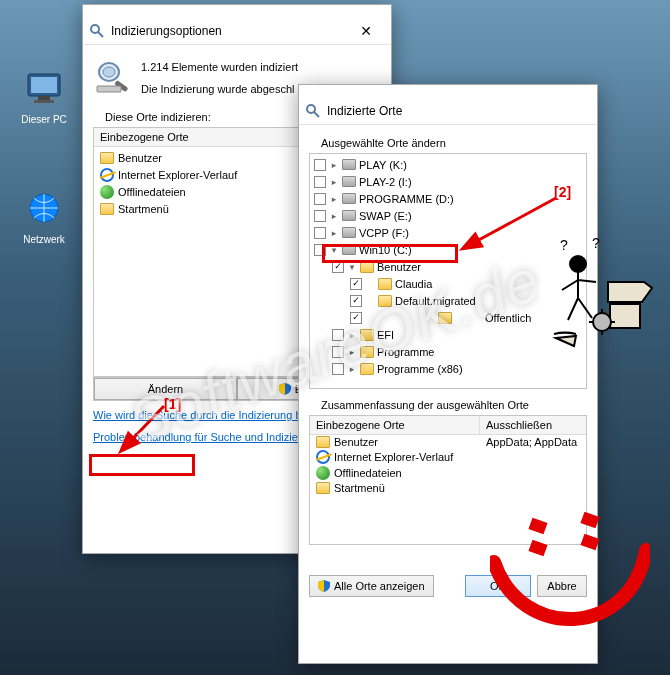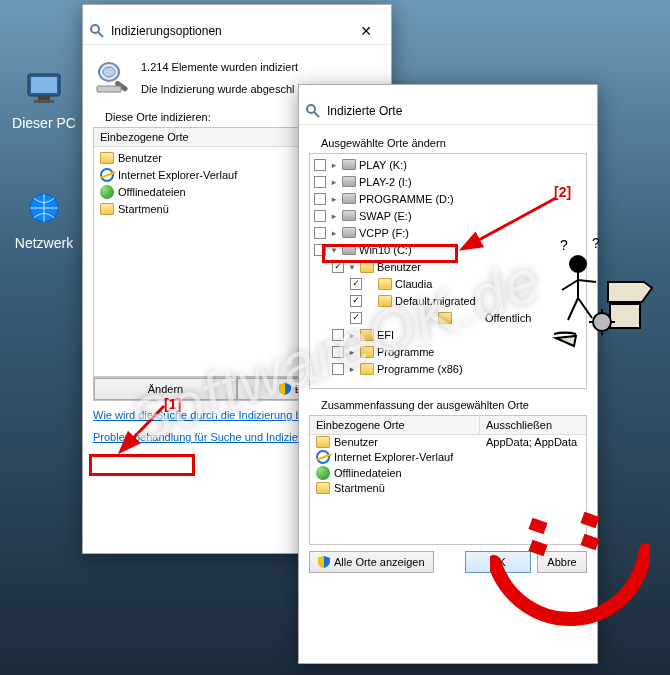--- a/index.html
+++ b/index.html
@@ -1,18 +1,18 @@
 <!DOCTYPE html>
 <html><head>
 <meta charset="utf-8">
 <style>
   html, body { margin:0; padding:0; width:670px; height:675px; overflow:hidden; font-family:"Segoe UI",Tahoma,sans-serif; font-size:12px; color:#000; }
   * { box-sizing:border-box; }
   .desktop { position:relative; width:670px; height:675px; background:linear-gradient(180deg,#6c99b8 0%,#3a5f7a 40%,#1c2b3a 100%); }
-  .desk-icon { position:absolute; width:72px; text-align:center; color:#fff; font-size:14px; }
+  .desk-icon { position:absolute; width:72px; text-align:center; color:#fff; font-size:10px; }
   .desk-icon .glyph { width:40px; height:40px; margin:0 auto 4px; }
   .watermark { position:absolute; left:50%; top:52%; transform:translate(-50%,-50%) rotate(-20deg); font-size:60px; font-weight:300; color:rgba(255,255,255,0.55); letter-spacing:2px; pointer-events:none; z-index:500; text-shadow:0 0 8px rgba(0,0,0,.25); font-style:italic; }
   
   .win { position:absolute; background:#fff; border:1px solid #aaa; box-shadow:0 4px 20px rgba(0,0,0,.4); }
   .titlebar { height:28px; display:flex; align-items:center; padding:0 6px; background:#fff; border-bottom:1px solid #e5e5e5;margin-top:12px; }
   .titlebar .t-icon { width:16px; height:16px; margin-right:6px; }
   .titlebar .title { flex:1; font-size:12px; }
   .closebtn { width:38px; height:24px; display:flex; align-items:center; justify-content:center; font-size:14px; line-height:1; }
   .win1 { left:82px; top:4px; width:310px; height:550px; z-index:10; }
   .win2 { left:298px; top:84px; width:300px; height:580px; z-index:20; }
@@ -43,21 +43,21 @@
   .cb.checked::after{content:"✓";}
   .chev{width:10px;text-align:center;color:#666;font-size:9px;display:inline-block;}
   .drive{width:14px;height:11px;background:linear-gradient(#d9d9d9,#a8a8a8);border:1px solid #888;border-radius:1px;display:inline-block;}
   .summary{border:1px solid #c5c5c5;background:#fff;height:130px;margin-top:4px;}
   .sumhead{display:flex;border-bottom:1px solid #ddd;background:#f5f5f5;font-size:11px;}
   .sumhead>div{padding:3px 6px;}
   .sumhead>div:first-child{flex:0 0 170px;border-right:1px solid #ddd;}
   .sumrow{display:flex;font-size:11px;padding:1px 0;}
   .sumrow>div:first-child{flex:0 0 170px;display:flex;align-items:center;gap:4px;padding-left:6px;}
   .sumrow>div:last-child{padding-left:6px;}
-  .bottombar{display:flex;justify-content:space-between;align-items:center;margin-top:6px;gap:6px;}
+  .bottombar{display:flex;justify-content:space-between;align-items:center;margin-top:30px;gap:6px;}
   
   .redbox{position:absolute;border:3px solid #e20000;z-index:400;pointer-events:none;}
   .redtag{position:absolute;color:#e20000;font-weight:bold;font-size:14px;z-index:400;pointer-events:none;}
   .arrow{position:absolute;z-index:400;pointer-events:none;}
   .smiley{position:absolute;z-index:400;pointer-events:none;}
   .stick{position:absolute;z-index:30;pointer-events:none;}
 </style>
 </head>
 <body>
 <div class="desktop">

